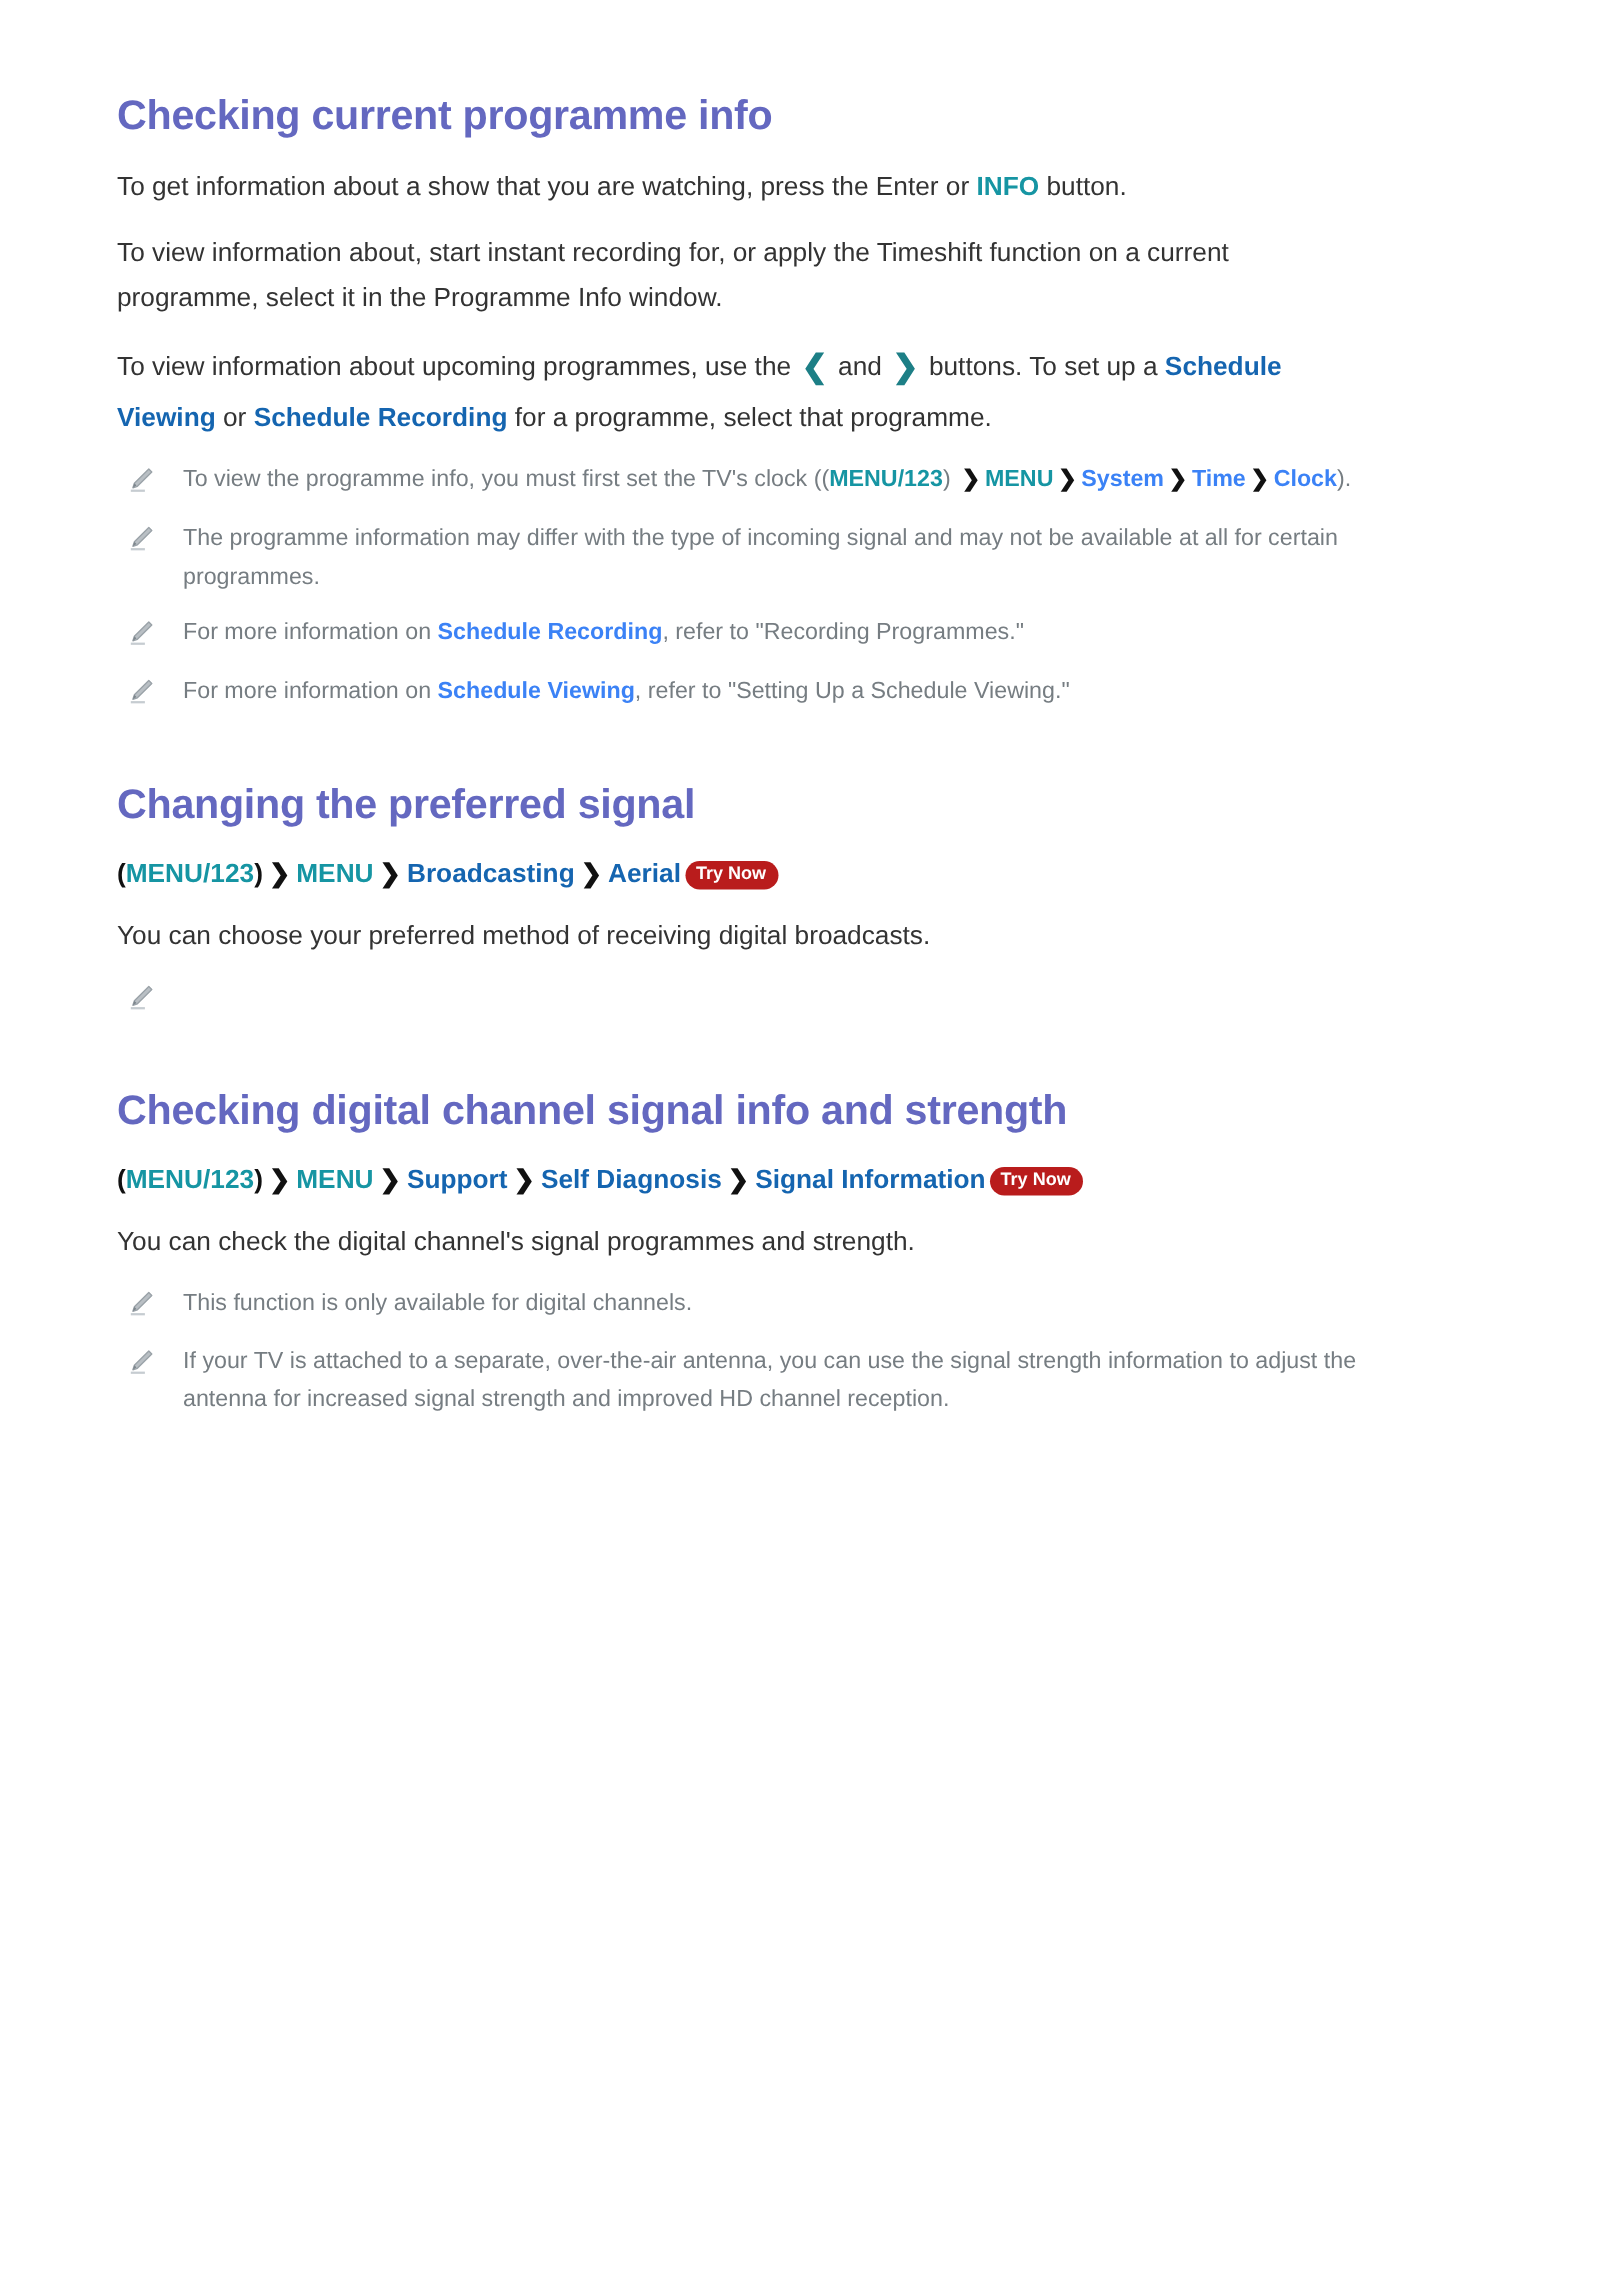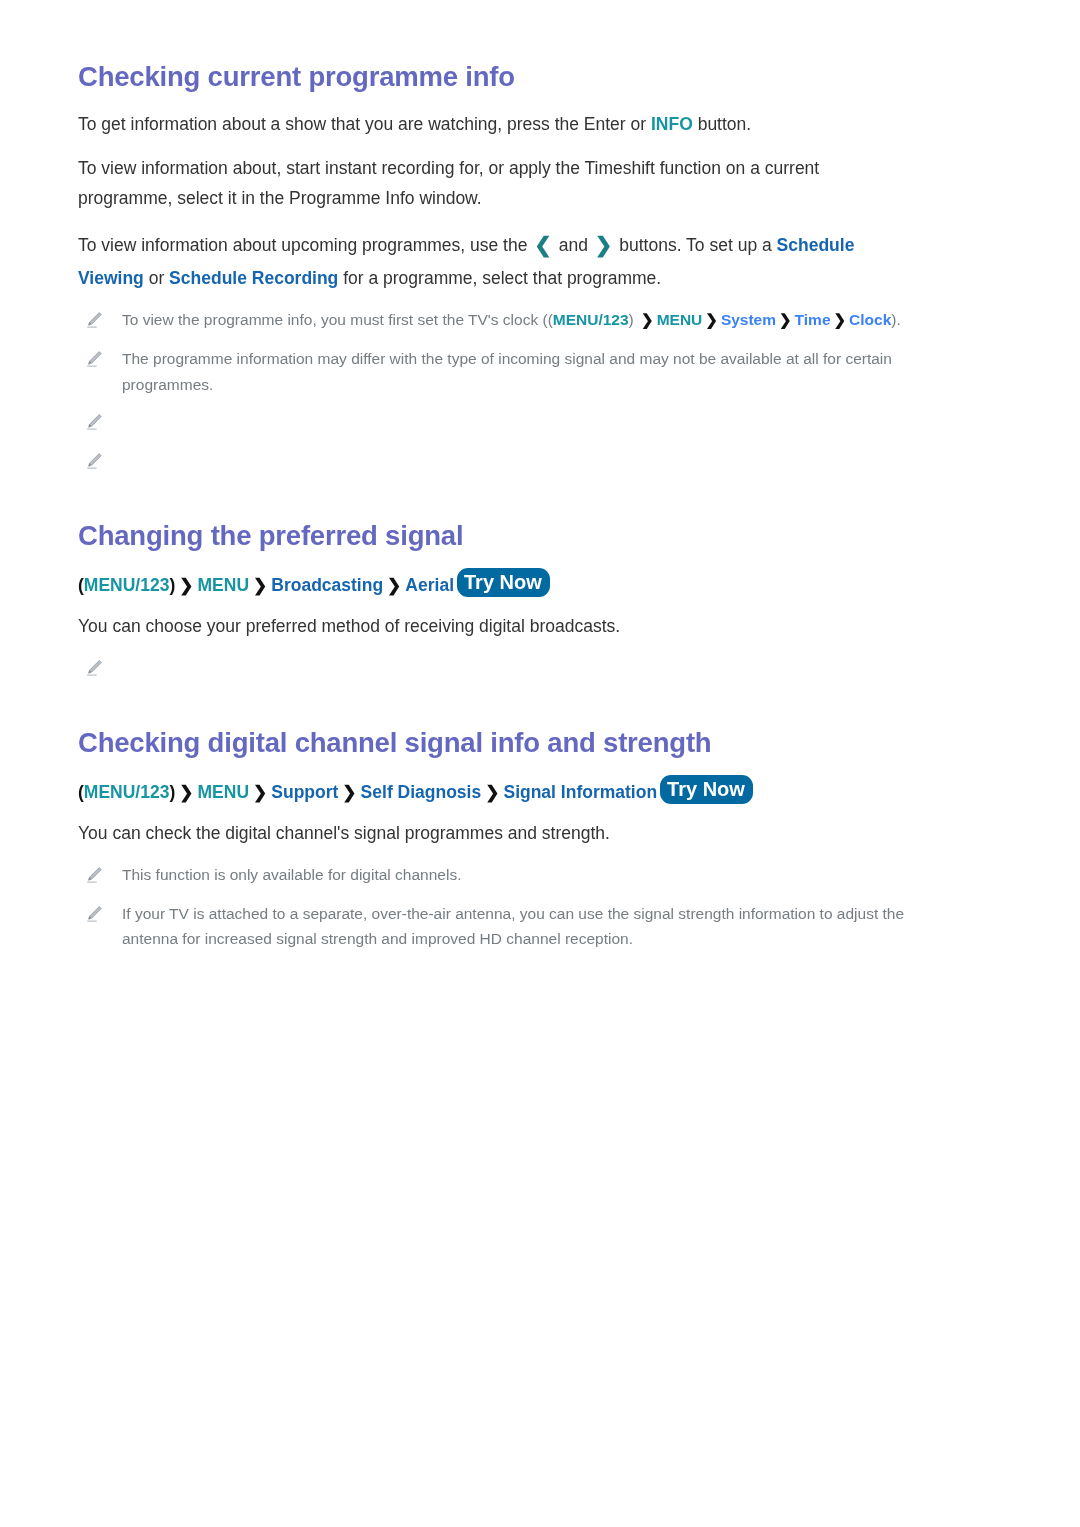--- a/index.html
+++ b/index.html
@@ -52,23 +52,23 @@
   }
   .bc-paren { color: #111111; font-weight: bold; }
   .chev {
     color: #111111;
     font-weight: bold;
     font-size: 17px;
     padding: 0 4px;
   }
   .try-now {
     display: inline-block;
-    background: #0369a1;
+    background: #b91c1c;
     color: #ffffff;
-    font-size: 20px;
+    font-size: 12px;
     font-weight: bold;
     border-radius: 11px;
     padding: 1px 8px 2px 7px;
     line-height: 1.32;
     vertical-align: 2px;
     margin-left: 3px;
     white-space: nowrap;
   }
   .lnk {
     color: #1565b0;
@@ -151,31 +151,33 @@
           <div class="note">
             <span class="note-icon">
               <svg width="20" height="20" viewBox="0 0 20 20">
                 <g>
                   <path d="M15.2 2.6 L17.2 4.6 L7.6 14.2 L4.6 15.2 L5.6 12.2 Z" fill="#b9bfc4" stroke="#9aa2a8" stroke-width="0.9" stroke-linejoin="round"></path>
                   <path d="M4.6 15.2 L5.6 12.2 L7.0 13.6 Z" fill="#7d868d"></path>
                   <rect x="3.2" y="16.4" width="9.4" height="1.5" fill="#c6ccd1"></rect>
                 </g>
               </svg>
             </span>
-          </div>
-          <div class="note">
-            <span class="note-icon">
-              <svg width="20" height="20" viewBox="0 0 20 20">
-                <g>
-                  <path d="M15.2 2.6 L17.2 4.6 L7.6 14.2 L4.6 15.2 L5.6 12.2 Z" fill="#b9bfc4" stroke="#9aa2a8" stroke-width="0.9" stroke-linejoin="round"></path>
-                  <path d="M4.6 15.2 L5.6 12.2 L7.0 13.6 Z" fill="#7d868d"></path>
-                  <rect x="3.2" y="16.4" width="9.4" height="1.5" fill="#c6ccd1"></rect>
-                </g>
-              </svg>
-            </span>
+            <span class="note-text"><span>For more information on </span><span class="lnk">Schedule Recording</span><span>, refer to "Recording Programmes."</span></span>
+          </div>
+          <div class="note">
+            <span class="note-icon">
+              <svg width="20" height="20" viewBox="0 0 20 20">
+                <g>
+                  <path d="M15.2 2.6 L17.2 4.6 L7.6 14.2 L4.6 15.2 L5.6 12.2 Z" fill="#b9bfc4" stroke="#9aa2a8" stroke-width="0.9" stroke-linejoin="round"></path>
+                  <path d="M4.6 15.2 L5.6 12.2 L7.0 13.6 Z" fill="#7d868d"></path>
+                  <rect x="3.2" y="16.4" width="9.4" height="1.5" fill="#c6ccd1"></rect>
+                </g>
+              </svg>
+            </span>
+            <span class="note-text"><span>For more information on </span><span class="lnk">Schedule Viewing</span><span>, refer to "Setting Up a Schedule Viewing."</span></span>
           </div>
         </div>
       </section>
       <section class="section">
         <h2 class="section-heading">Changing the preferred signal</h2>
         <div class="breadcrumb"><span class="bc-paren">(</span><span class="lnk-teal">MENU/123</span><span class="bc-paren">)</span><span class="chev">❯</span><span class="lnk-teal">MENU</span><span class="chev">❯</span><span class="lnk">Broadcasting</span><span class="chev">❯</span><span class="lnk">Aerial</span><span class="try-now">Try Now</span></div>
         <p class="body-text"><span>You can choose your preferred method of receiving digital broadcasts.</span></p>
         <div class="notes-group tight">
           <div class="note">
             <span class="note-icon">

